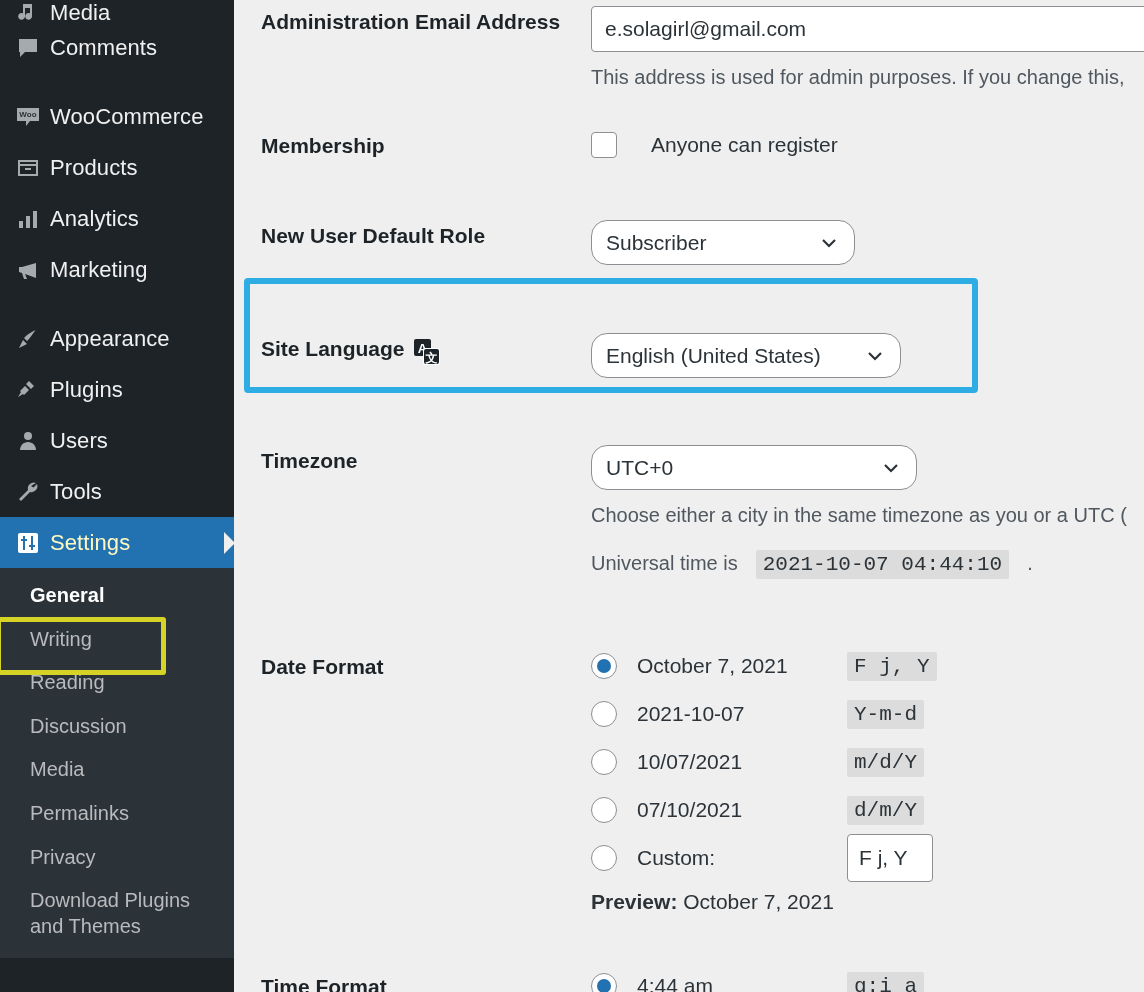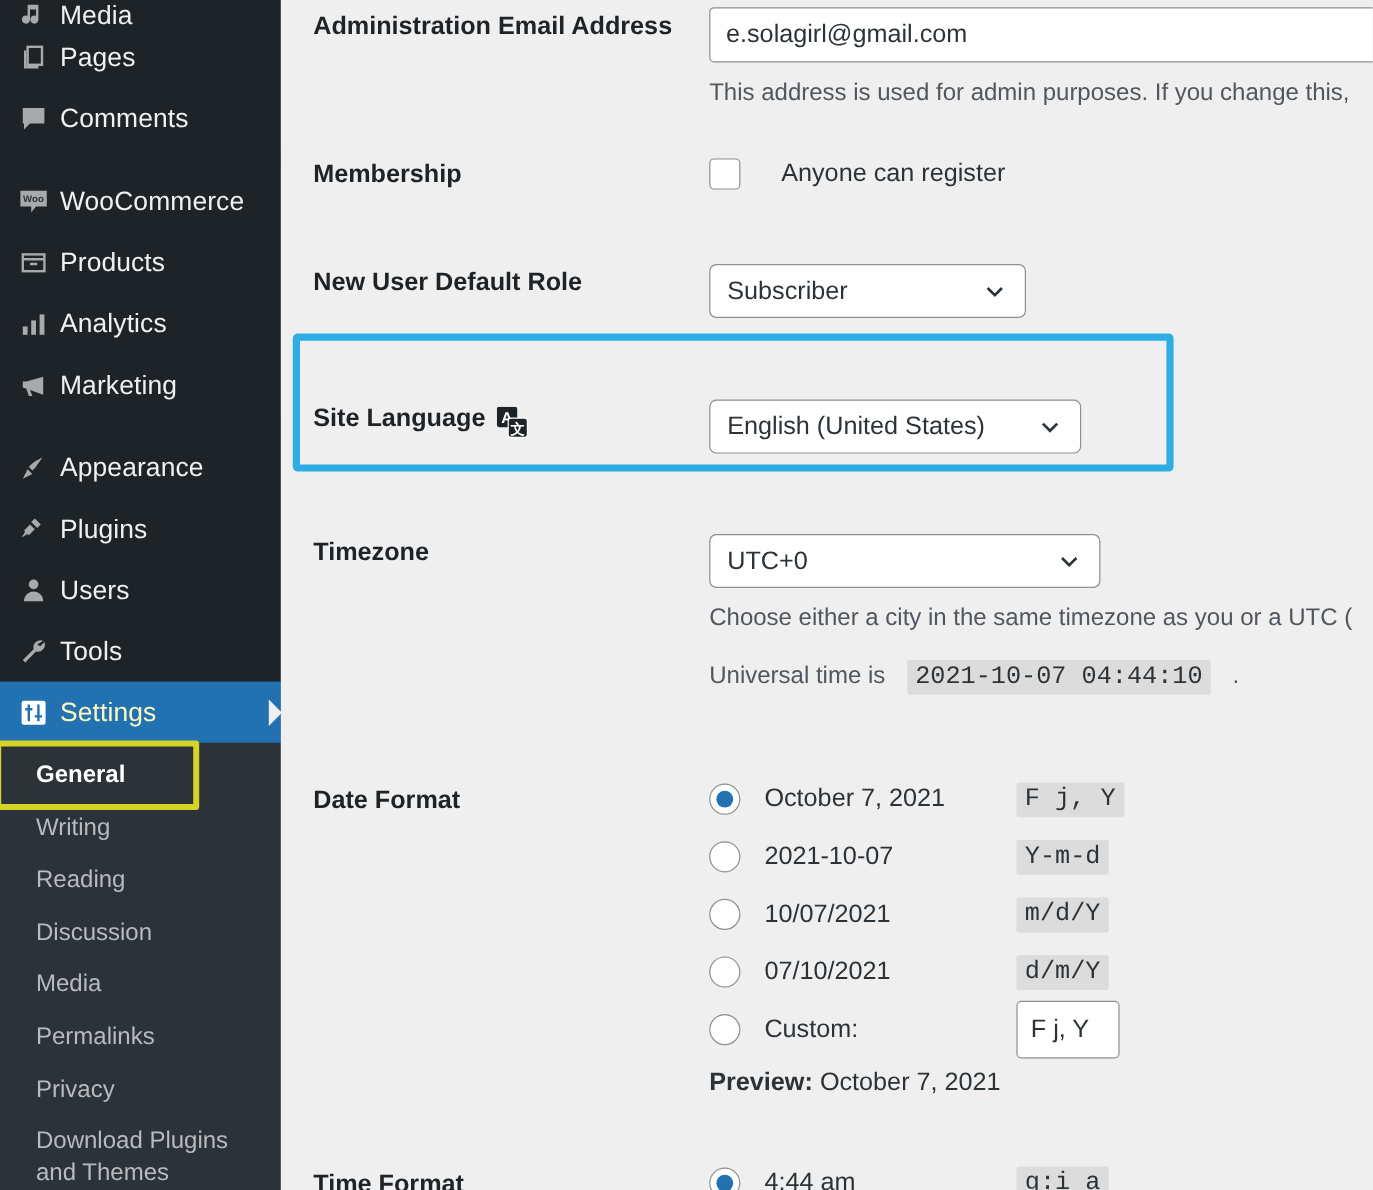--- a/index.html
+++ b/index.html
@@ -103,21 +103,21 @@
 
   .checkbox-row { display: flex; align-items: center; gap: 34px; padding-top: 2px; }
   .checkbox {
     width: 26px; height: 26px; flex: 0 0 26px;
     border: 1px solid #8c8f94; border-radius: 4px; background: #fff;
   }
   .checkbox-label { font-size: 21px; color: #2c3338; }
 
   .select {
     height: 45px;
-    border: 1px solid #8c8f94; border-radius: 6px; background: #fff;
+    border: 1px solid #8c8f94; border-radius: 16px; background: #fff;
     display: inline-flex; align-items: center;
     padding: 0 15px 0 14px;
     font-size: 21px; color: #2c3338;
     gap: 16px;
     white-space: nowrap;
   }
   .select .chev { margin-left: auto; display: flex; align-items: center; }
   .select-role { width: 264px; }
   .select-lang { width: 310px; }
   .select-tz   { width: 326px; }
@@ -181,29 +181,20 @@
 
       <div class="menu-item first">
         <span class="ico">
           <svg width="24" height="24" viewBox="0 0 24 24" fill="currentColor">
               <path d="M7 4v9.2a3.4 3.4 0 1 0 2 3.1V8h5v5.2a3.4 3.4 0 1 0 2 3.1V4H7z"></path>
             </svg>
         </span>
         <span class="lbl">Media</span>
       </div>
 
-      <div class="menu-item">
-        <span class="ico">
-          <svg width="24" height="24" viewBox="0 0 24 24" fill="none" stroke="currentColor" stroke-width="2">
-              <rect x="7" y="3" width="12" height="15"></rect>
-              <path d="M5 6v14h11"></path>
-            </svg>
-        </span>
-        <span class="lbl">Pages</span>
-      </div>
 
       <div class="menu-item">
         <span class="ico">
           <svg width="24" height="24" viewBox="0 0 24 24" fill="currentColor">
               <path d="M3 3h18v13H9l-5 5v-5H3z"></path>
             </svg>
         </span>
         <span class="lbl">Comments</span>
       </div>
 

